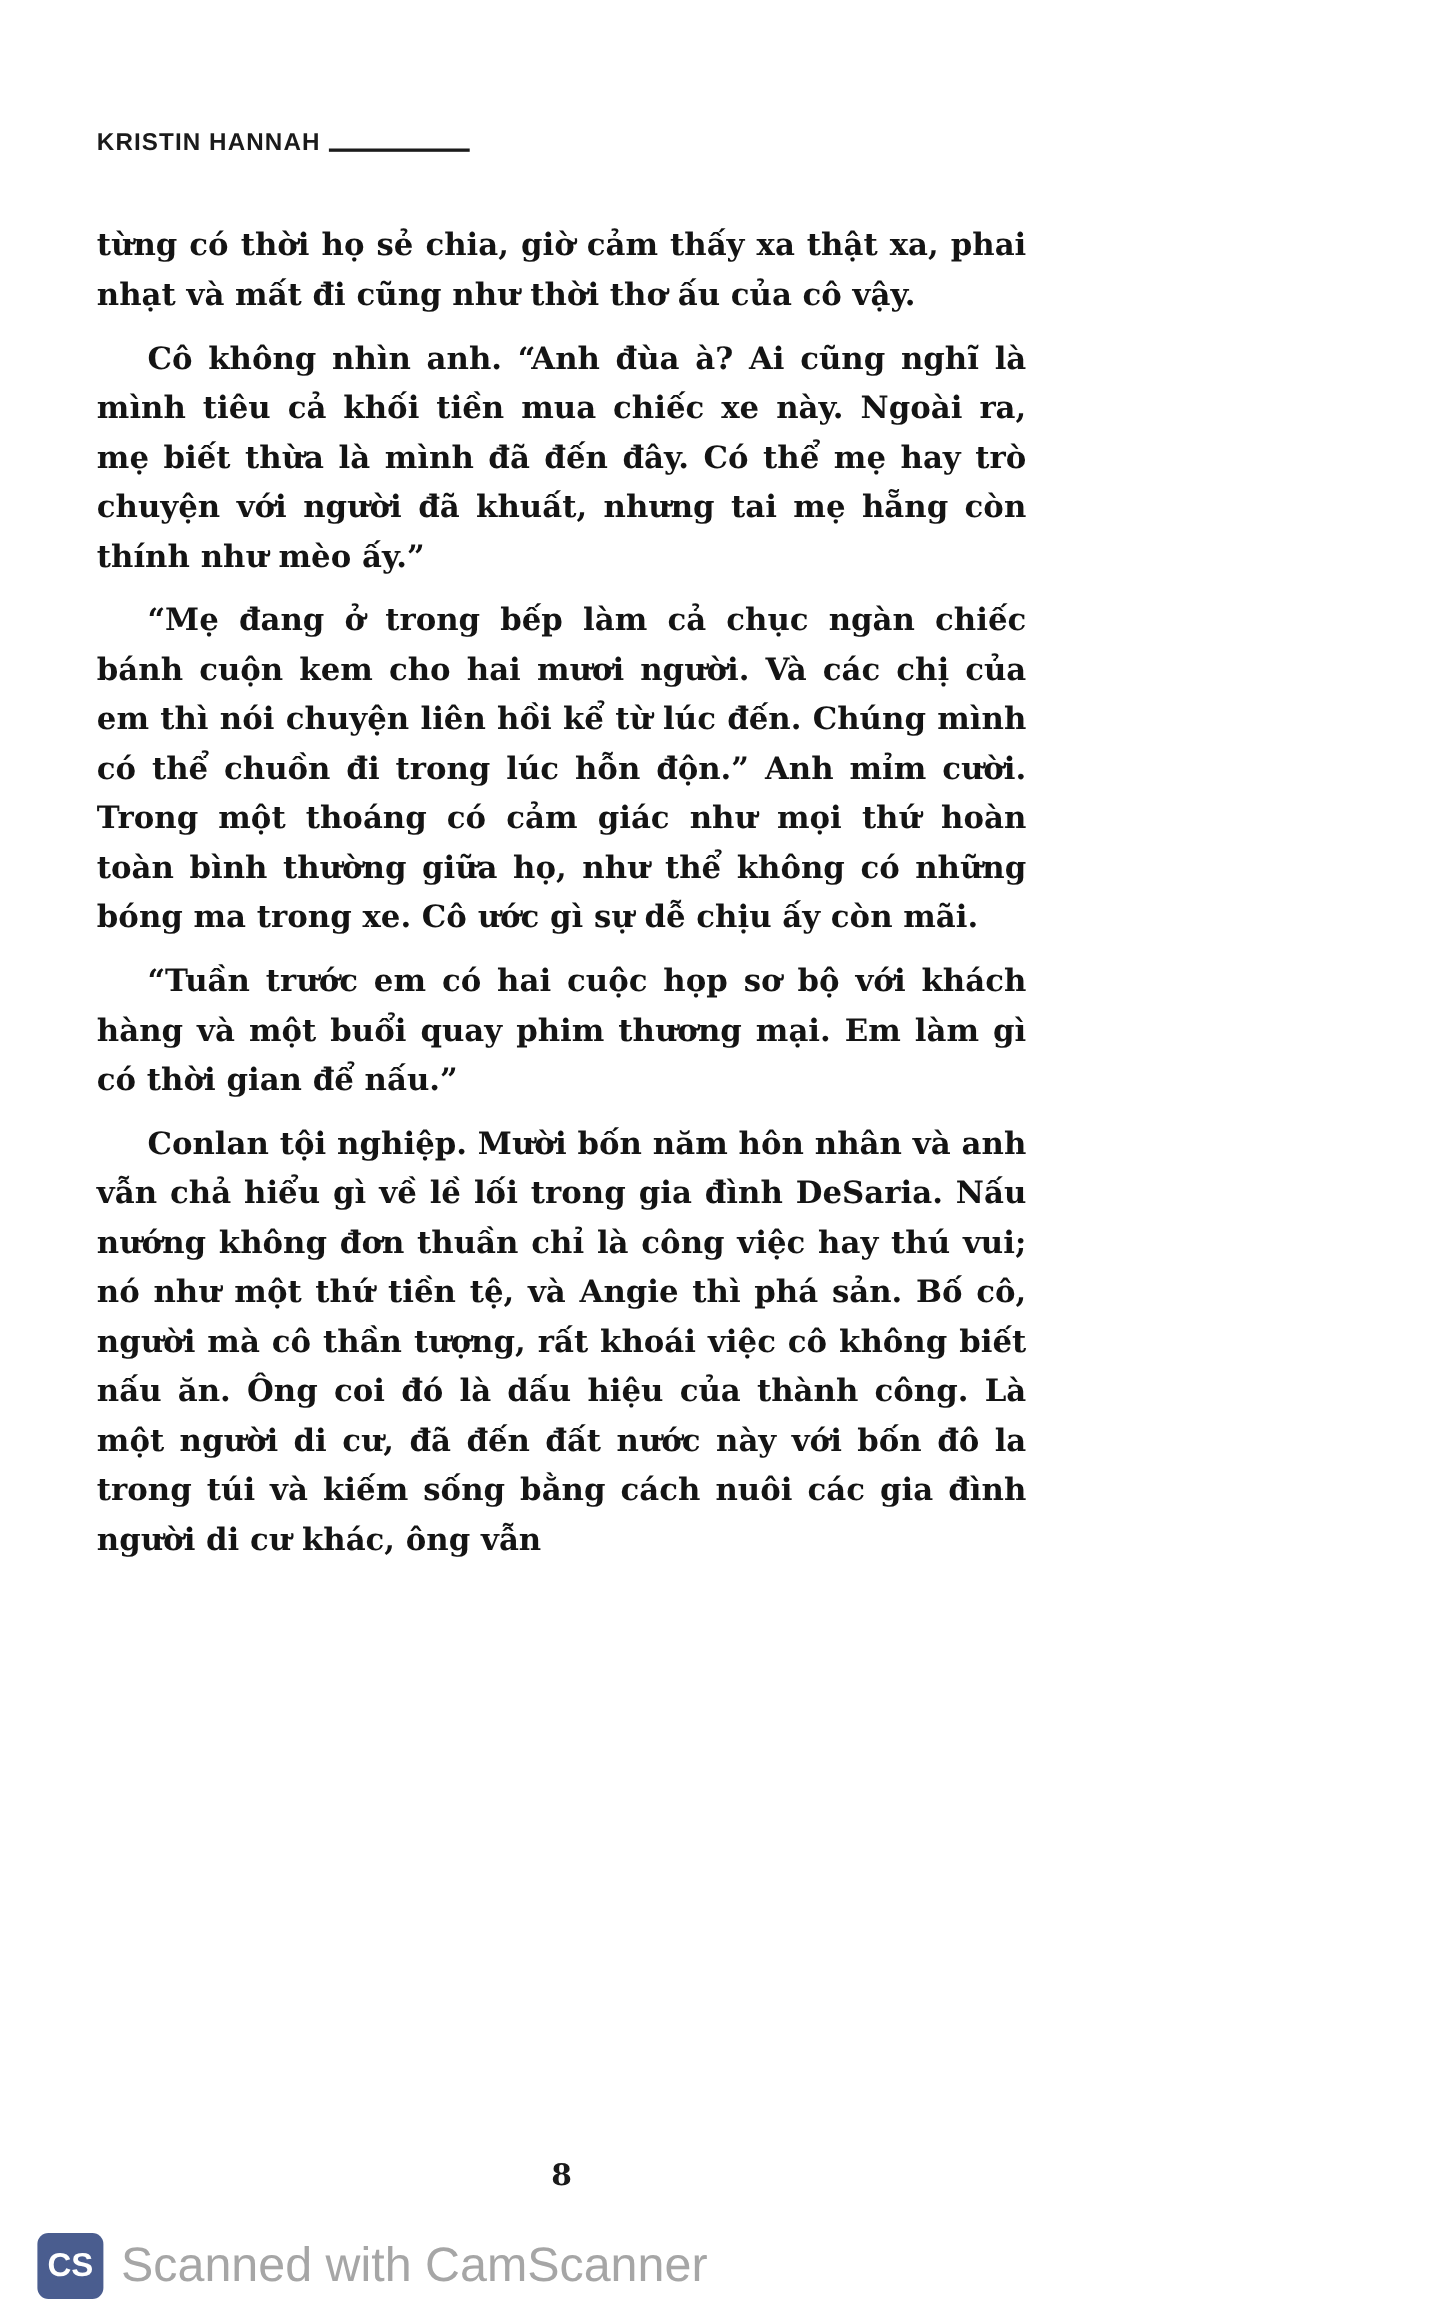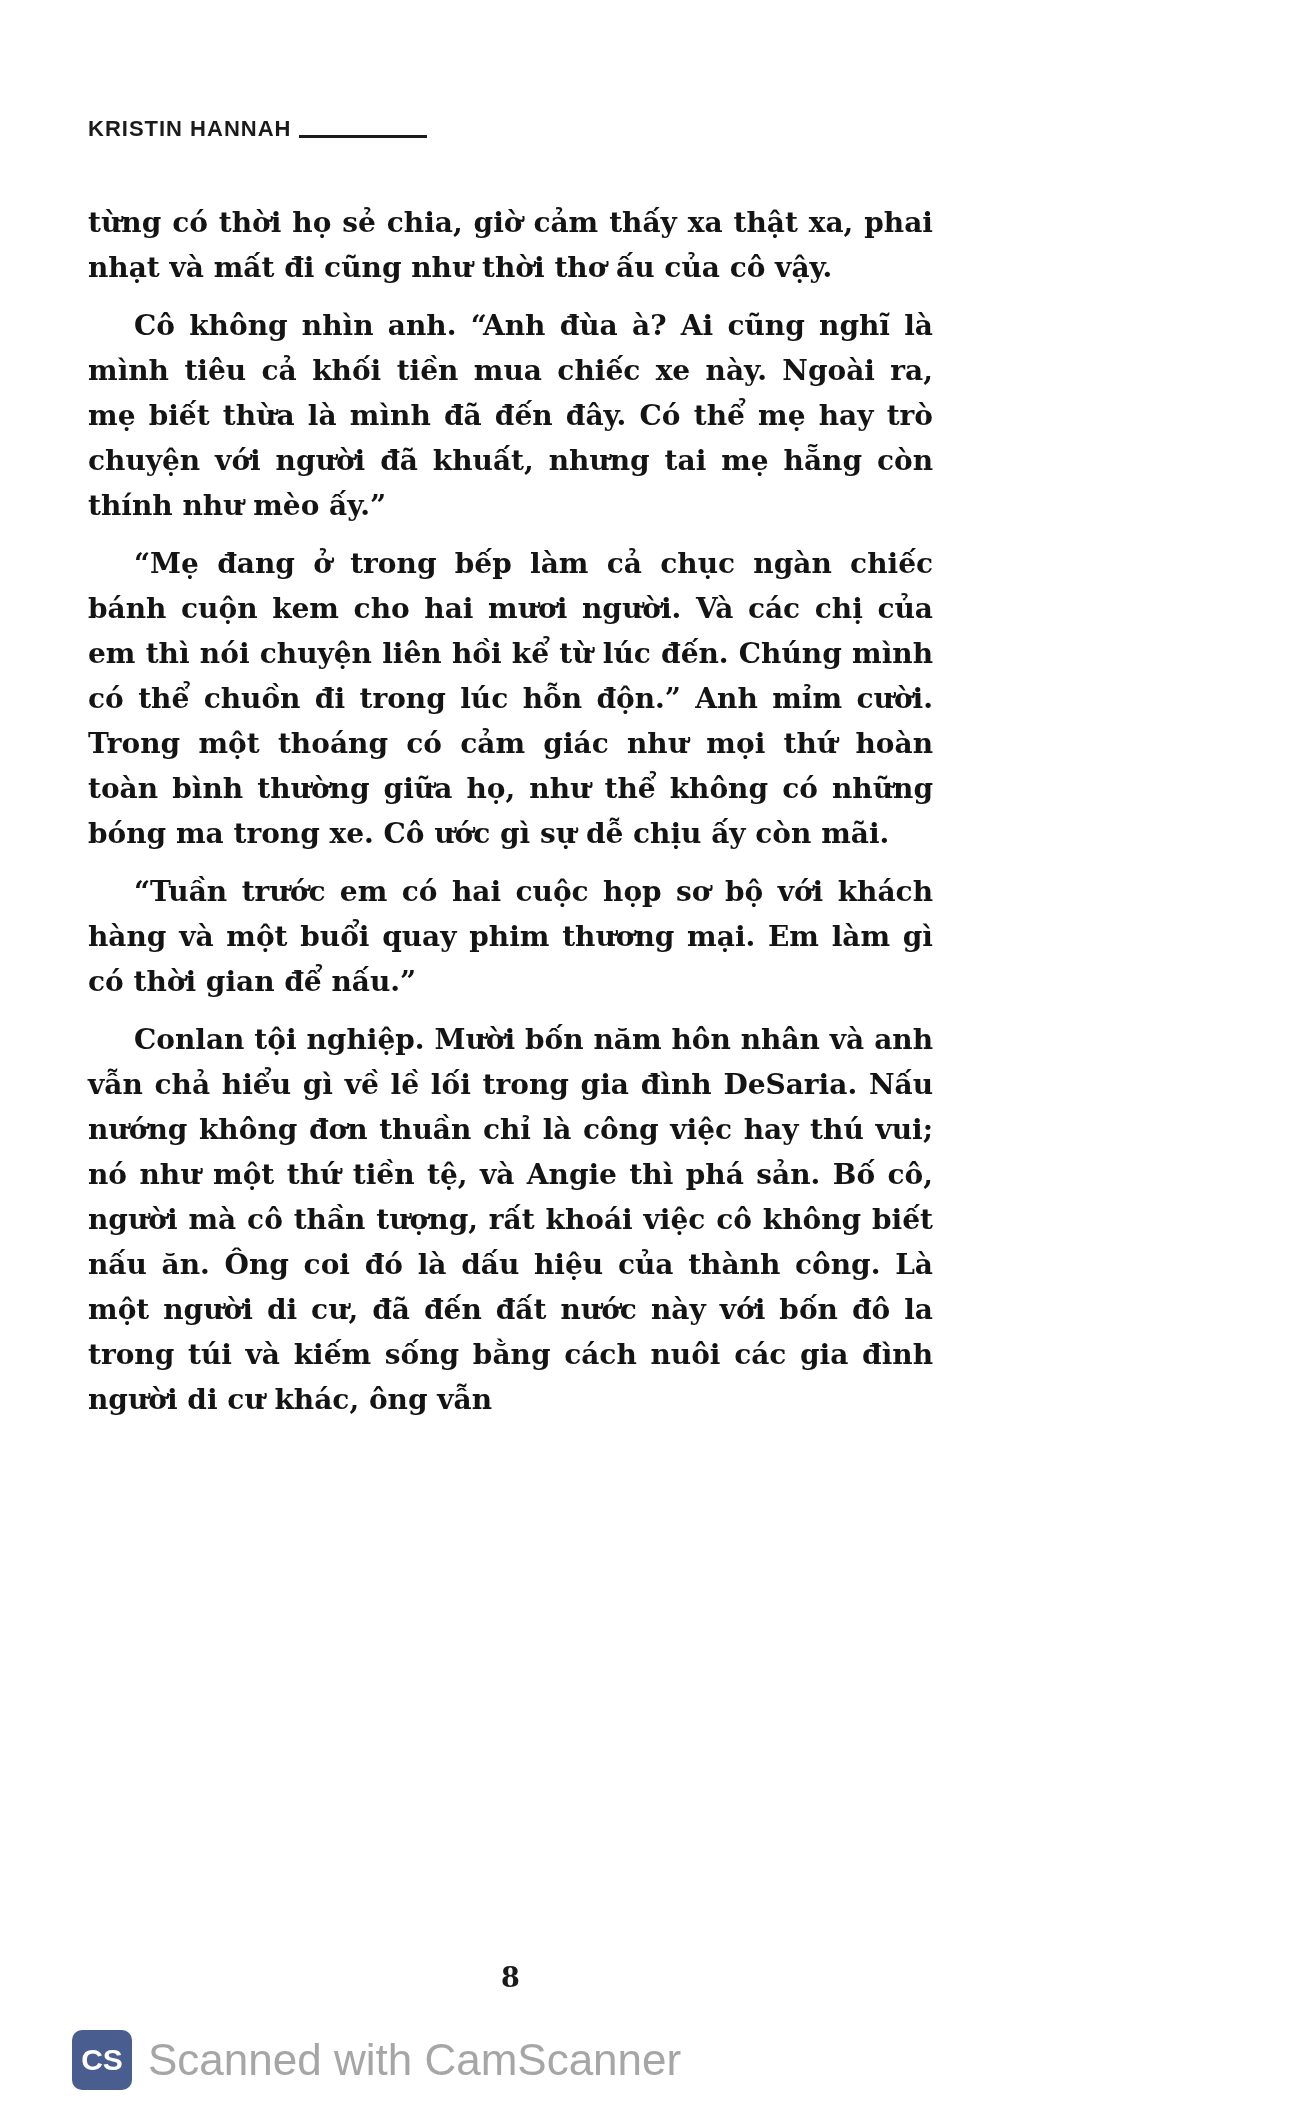--- a/index.html
+++ b/index.html
@@ -90,21 +90,20 @@
     background: #4a5d8f;
     border-radius: 10px;
     display: flex;
     align-items: center;
     justify-content: center;
     color: #ffffff;
     font-family: "Liberation Sans", sans-serif;
     font-weight: bold;
     font-size: 30px;
     flex: 0 0 auto;
-    margin-left: 38px;
   }
   .watermark-text {
     font-family: "Liberation Sans", sans-serif;
     font-size: 44px;
     font-weight: normal;
     color: #a6a6a6;
     white-space: nowrap;
   }
 </style>
 </head>

